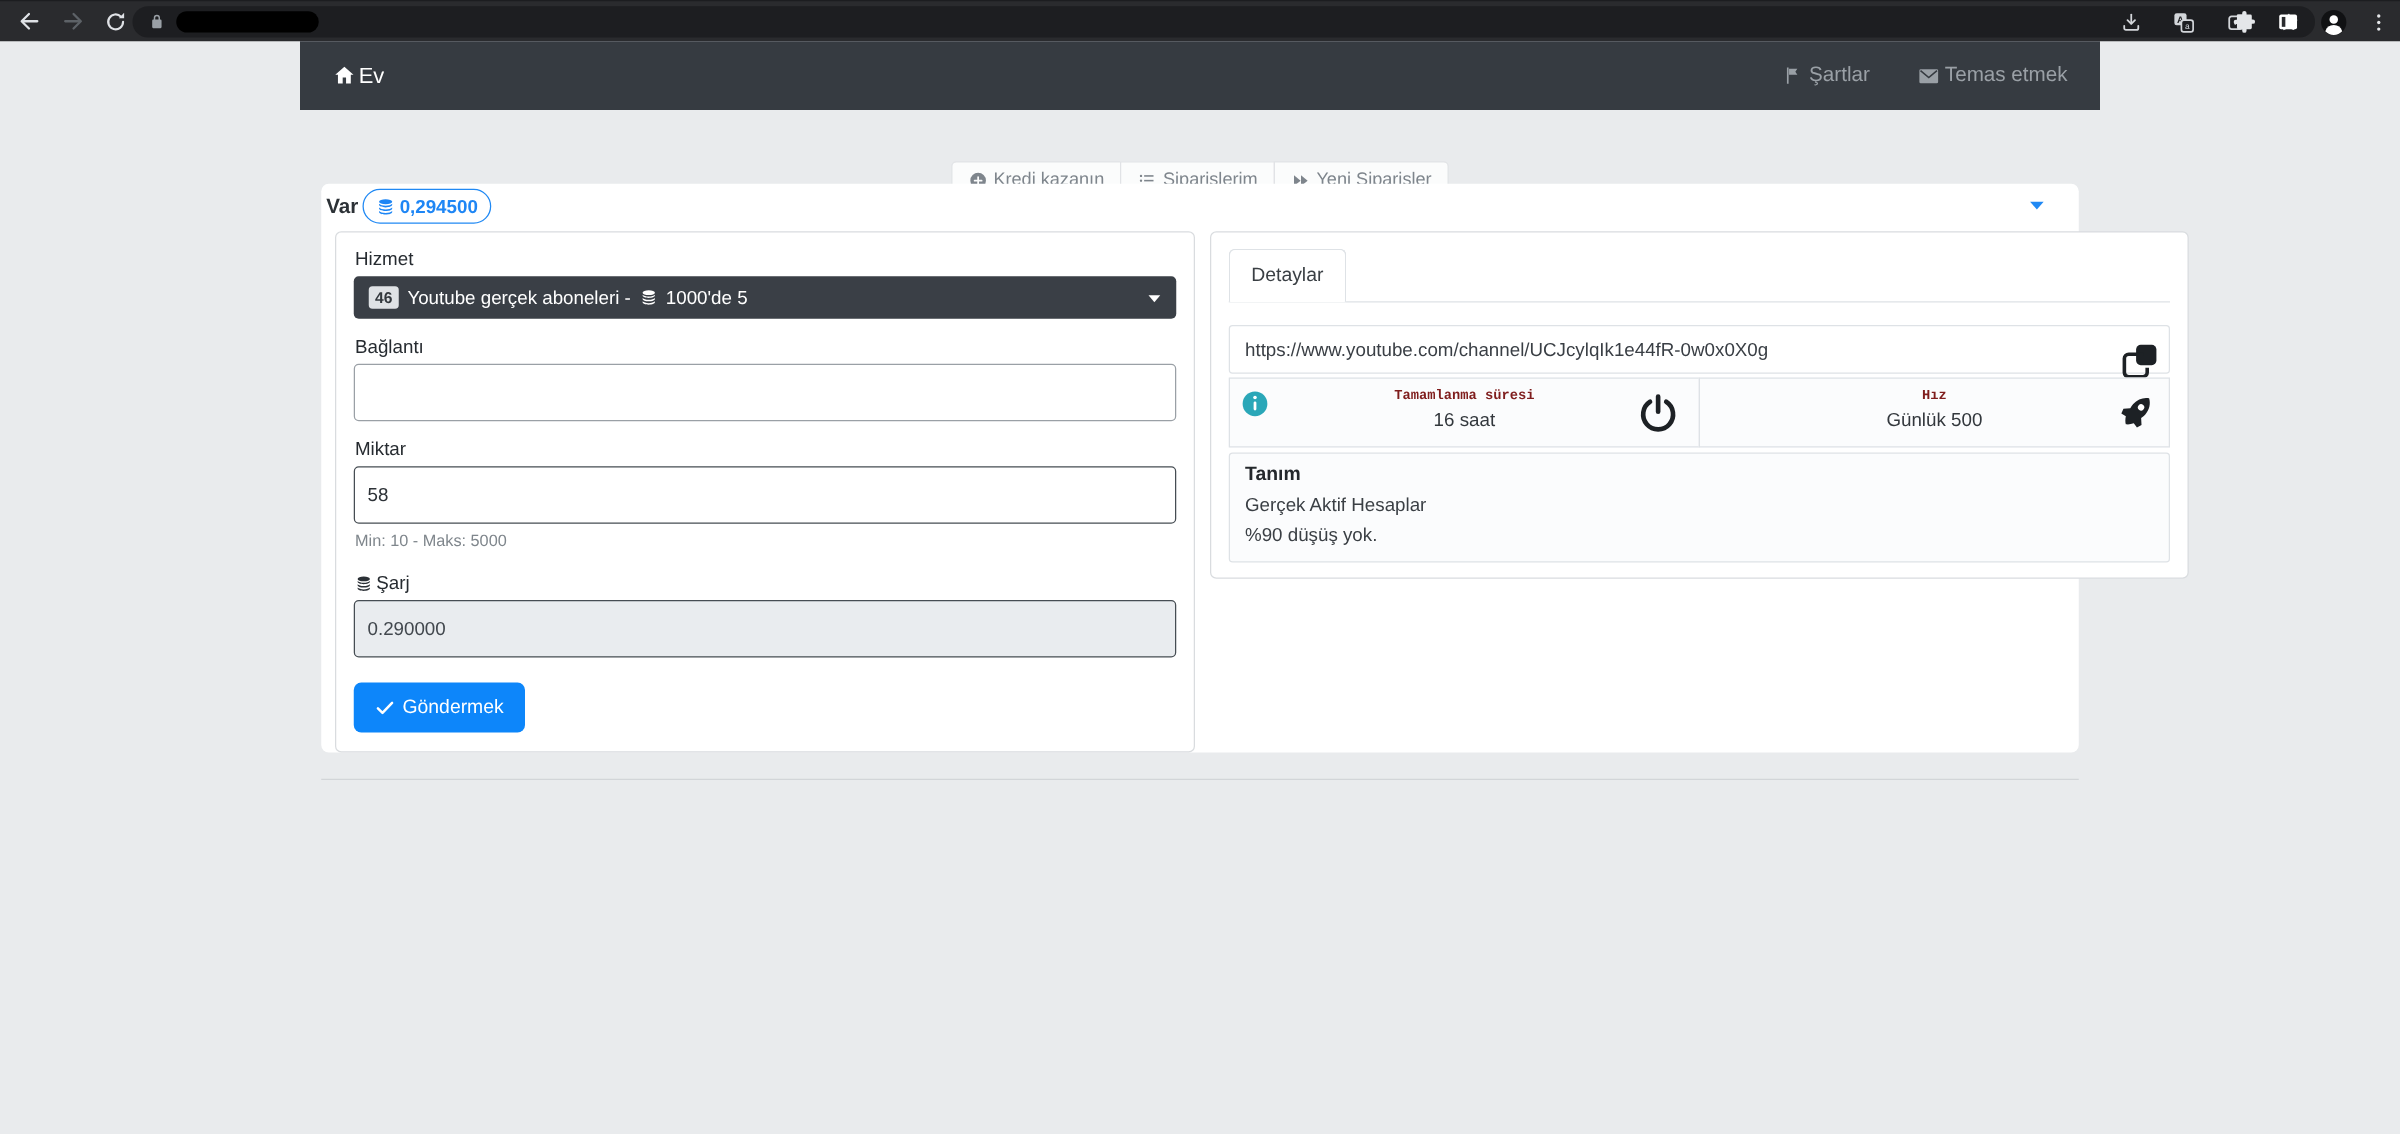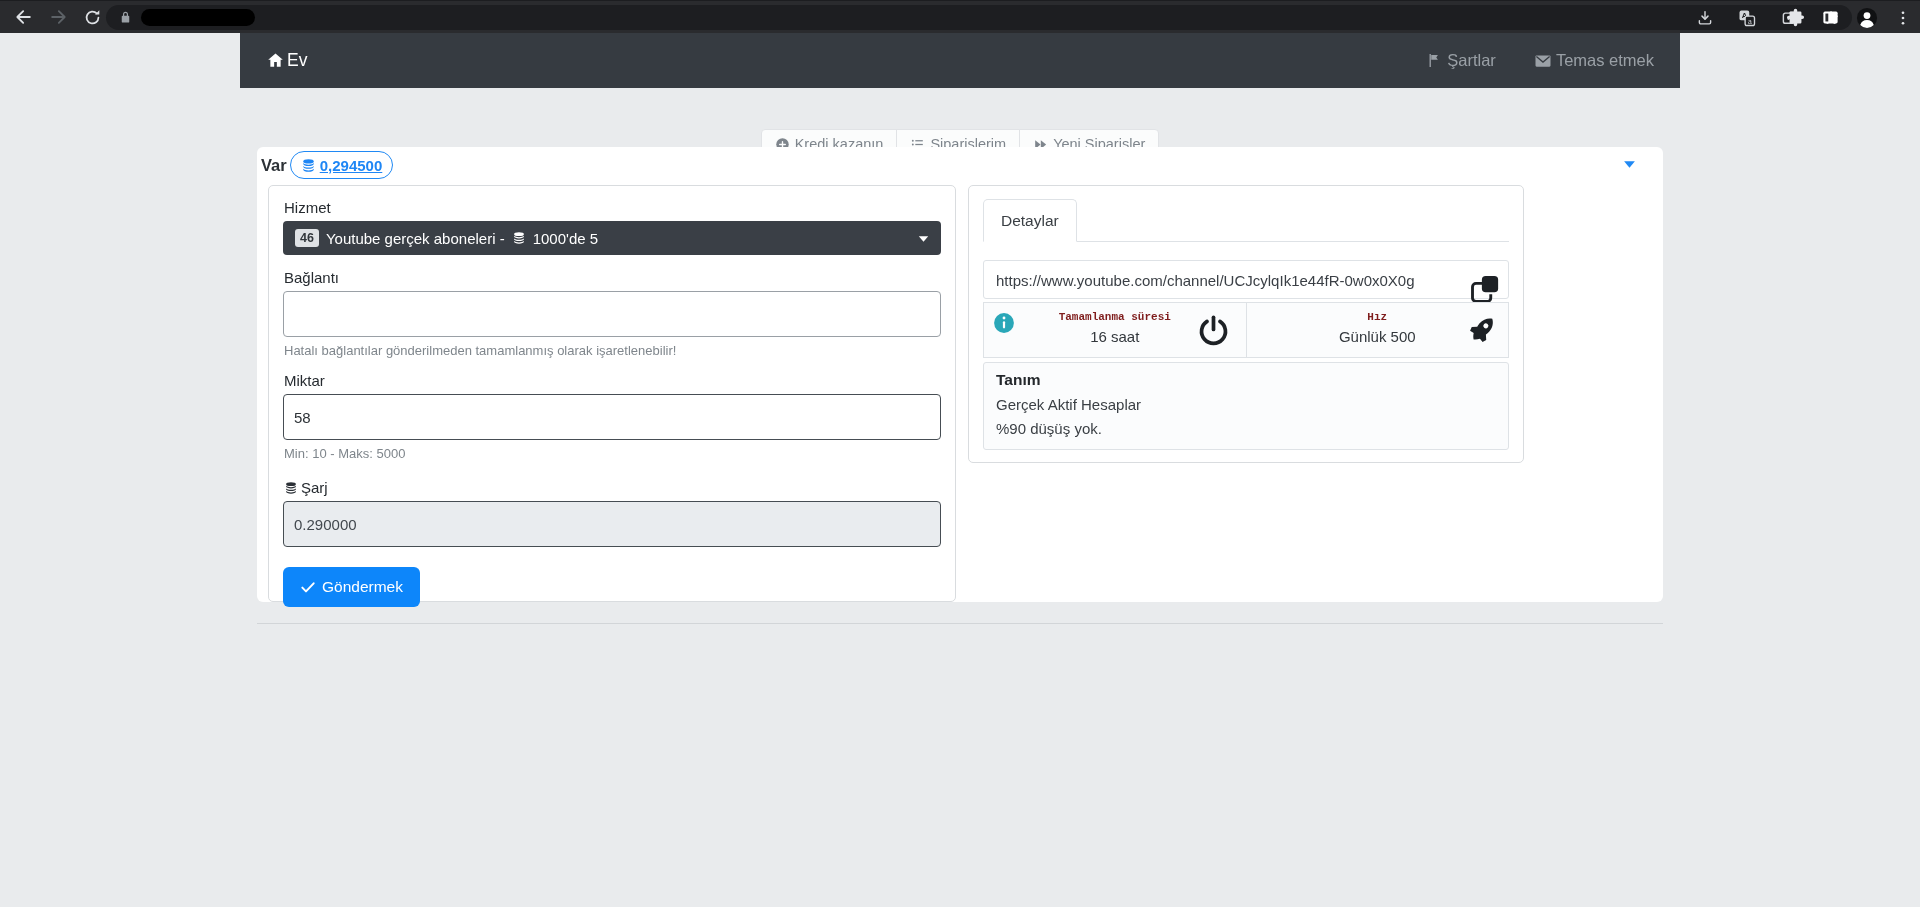--- a/index.html
+++ b/index.html
@@ -32,28 +32,28 @@
   .btn-group{display:flex;}
   .action-btn{display:flex;align-items:center;gap:5px;height:30px;padding:0 13px;background:#fbfcfc;border:1px solid #e1e3e6;color:#7e858c;font-size:14.5px;cursor:pointer;}
   .action-btn + .action-btn{margin-left:-1px;}
   .action-btn:first-child{border-radius:4px 0 0 4px;}
   .action-btn:last-child{border-radius:0 4px 4px 0;}
 
   
   .panel{position:absolute;left:257px;top:147px;width:1406px;height:455px;background:#ffffff;border-radius:6px;}
   .panel-header{position:relative;height:36px;display:flex;align-items:center;padding:0 4px;cursor:pointer;}
   .balance-label{font-size:16.5px;font-weight:bold;color:#2c3136;}
-  .balance-badge{margin-left:3px;display:flex;align-items:center;gap:4px;height:26px;padding:0 10px;border:1.5px solid #2089f4;border-radius:14px;color:#1e86f5;font-size:15px;font-weight:bold;background:#fff;text-decoration:underline;}
+  .balance-badge{margin-left:3px;display:flex;align-items:center;gap:4px;height:26px;padding:0 10px;border:1.5px solid #2089f4;border-radius:14px;color:#1e86f5;font-size:15px;font-weight:bold;background:#fff;}
   .header-caret{position:absolute;right:27px;top:13px;color:#2089f4;cursor:pointer;}
 
   .watermark{position:absolute;left:270px;top:200px;width:450px;height:250px;background:radial-gradient(closest-side,rgba(160,166,172,.14),rgba(160,166,172,0) 72%);pointer-events:none;}
 
   .card{position:absolute;background:#fff;border:1px solid #d9dcdf;border-radius:5px;box-sizing:border-box;}
   .card-left{left:11px;top:38px;width:688px;height:417px;padding:13px 14px;}
-  .card-right{left:711px;top:38px;width:556px;height:278px;padding:13px 14px;}
+  .card-right{left:711px;top:38px;width:783px;height:278px;padding:13px 14px;}
 
   
   .f-label{font-size:15px;color:#262b30;margin:0 0 5px 1px;display:flex;align-items:center;gap:3px;}
   .form-group{margin-top:14px;}
   .form-group.first{margin-top:0;}
   .service-select{position:relative;height:34px;background:#3a3f46;border-radius:4px;display:flex;align-items:center;gap:7px;padding:0 12px;color:#fff;font-size:15px;cursor:pointer;}
   .svc-badge{background:#dfe2e5;color:#33383d;font-size:12.5px;font-weight:bold;border-radius:3px;padding:1px 5px;line-height:1.3;}
   .select-caret{position:absolute;right:12px;top:14px;color:#fff;}
   .t-input{width:100%;height:46px;box-sizing:border-box;border:1px solid #9aa0a6;border-radius:4px;padding:0 10px;font-size:15px;color:#2d3237;background:#fff;font-family:inherit;outline:none;}
   .t-input.strong{border-color:#464d53;}
@@ -281,21 +281,20 @@
           <svg width="11" height="8" viewBox="0 0 14 10" fill="currentColor">
               <path d="M1 1.5h12L7 8.5z"></path>
             </svg>
         </span>
       </div>
     </div>
 
     <div class="form-group">
       <div class="f-label">Bağlantı</div>
       <input class="t-input" type="text" style="">
-      <div class="hint">Hatalı bağlantılar gönderilmeden tamamlanmış olarak işaretlenebilir!</div>
     </div>
 
     <div class="form-group">
       <div class="f-label">Miktar</div>
       <input class="t-input strong" type="text" value="58" style="">
       <div class="hint">Min: 10 - Maks: 5000</div>
     </div>
 
     <div class="form-group" style="margin-top:18px;">
       <div class="f-label">

